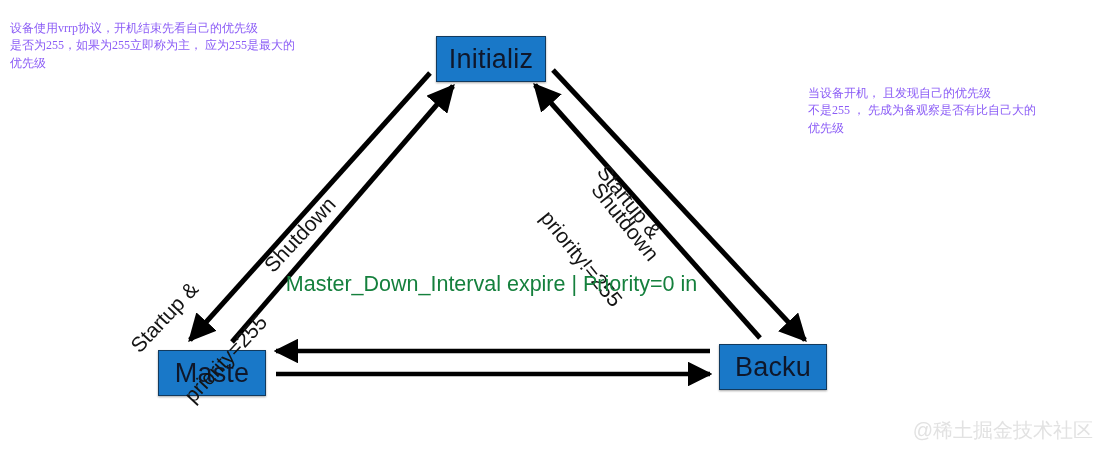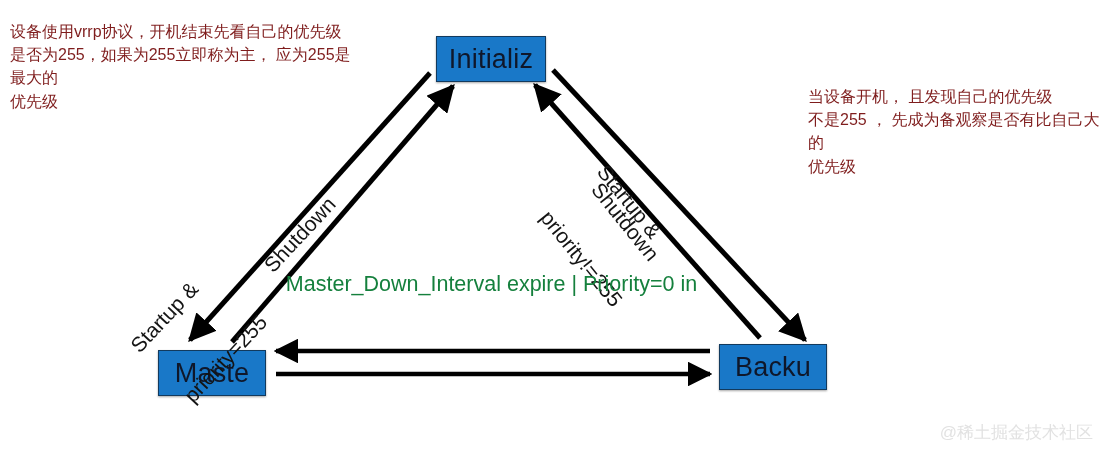--- a/index.html
+++ b/index.html
@@ -108,42 +108,42 @@
     position: absolute;
     left: 285px;
     top: 383px;
     width: 415px;
     text-align: center;
     font-size: 21.5px;
     color: #141414;
   }
   .note {
     position: absolute;
-    color: #7f1d1d;
-    font-size: 16px;
+    color: #8b5cf6;
+    font-size: 12px;
     line-height: 1.45;
     white-space: pre-line;
-    font-family: Liberation Sans, sans-serif;
+    font-family: Liberation Serif, serif;
   }
   #note-left {
     left: 10px;
     top: 20px;
     width: 350px;
   }
   #note-right {
     left: 808px;
     top: 85px;
     width: 295px;
   }
   #watermark {
     position: absolute;
     right: 14px;
     bottom: 12px;
     color: #e2e2e2;
-    font-size: 17px;
+    font-size: 20px;
     font-family: "Liberation Sans", sans-serif;
     user-select: none;
     margin-left: 23px;
   }
 </style>
 </head>
 <body>
 
 <div id="canvas">
 

